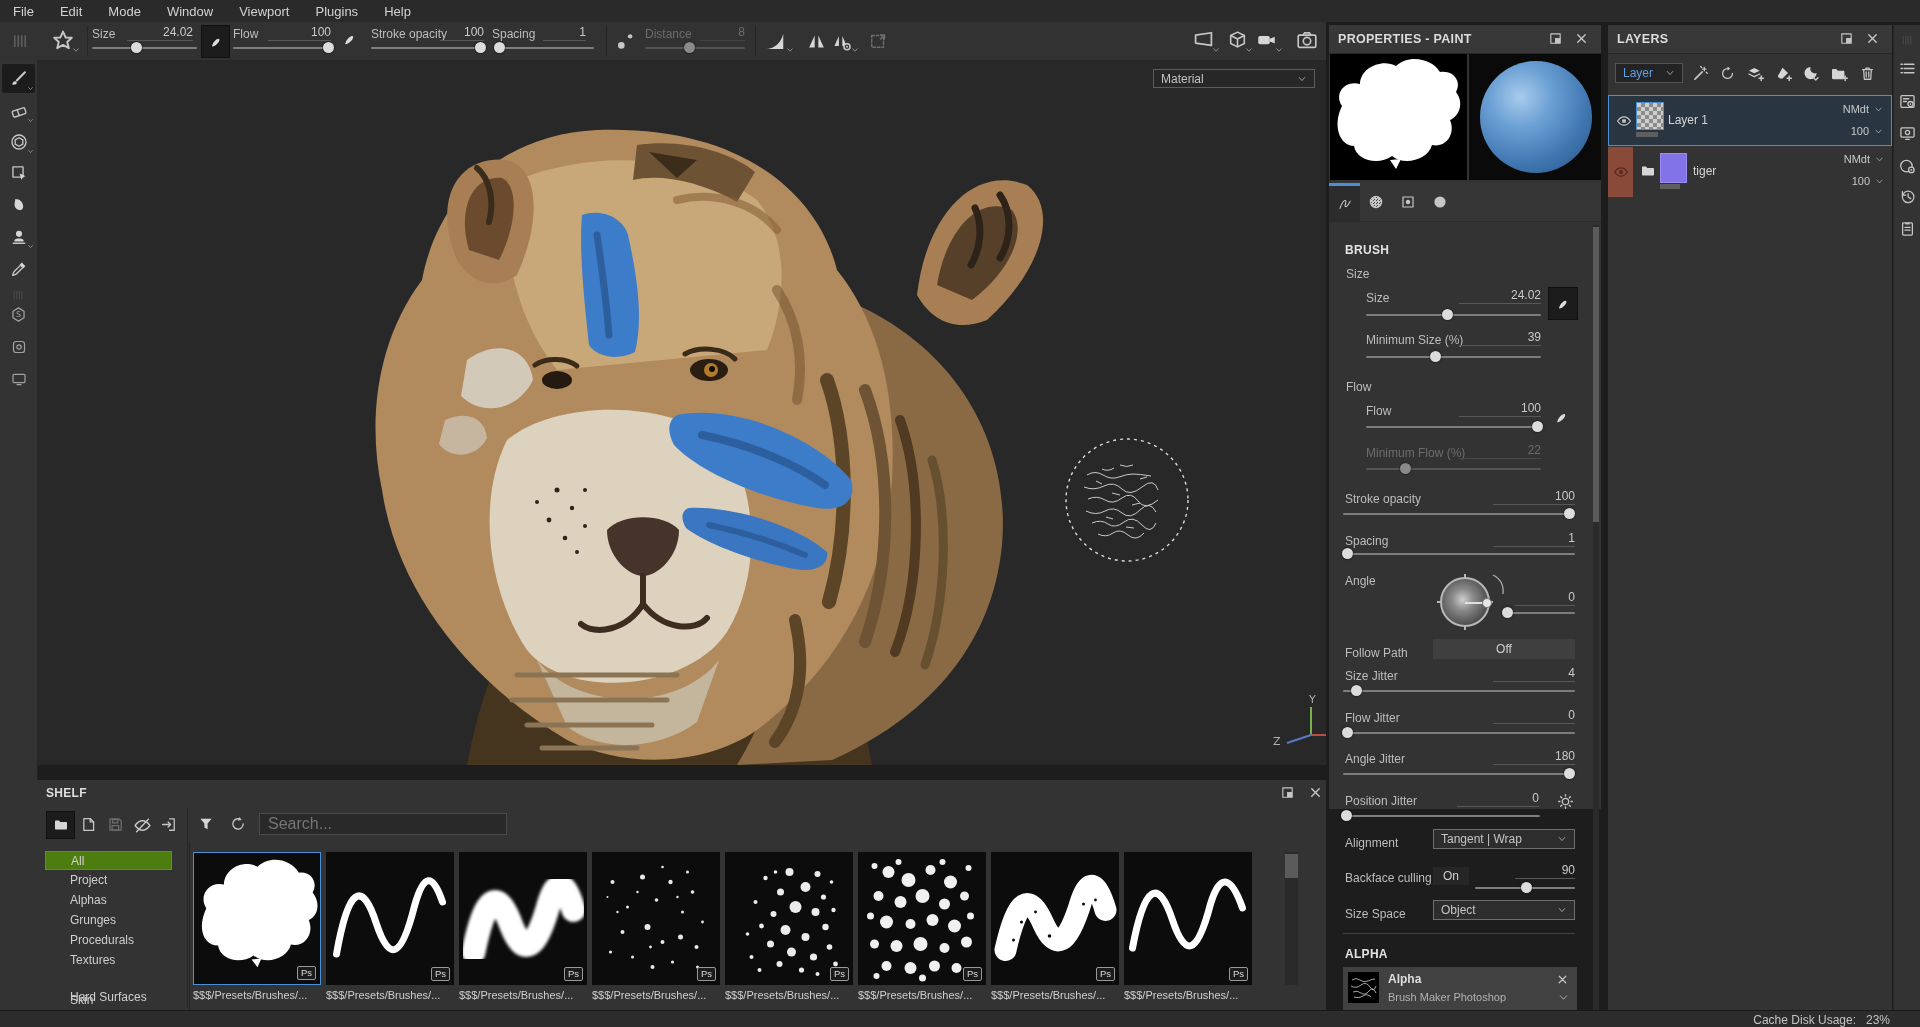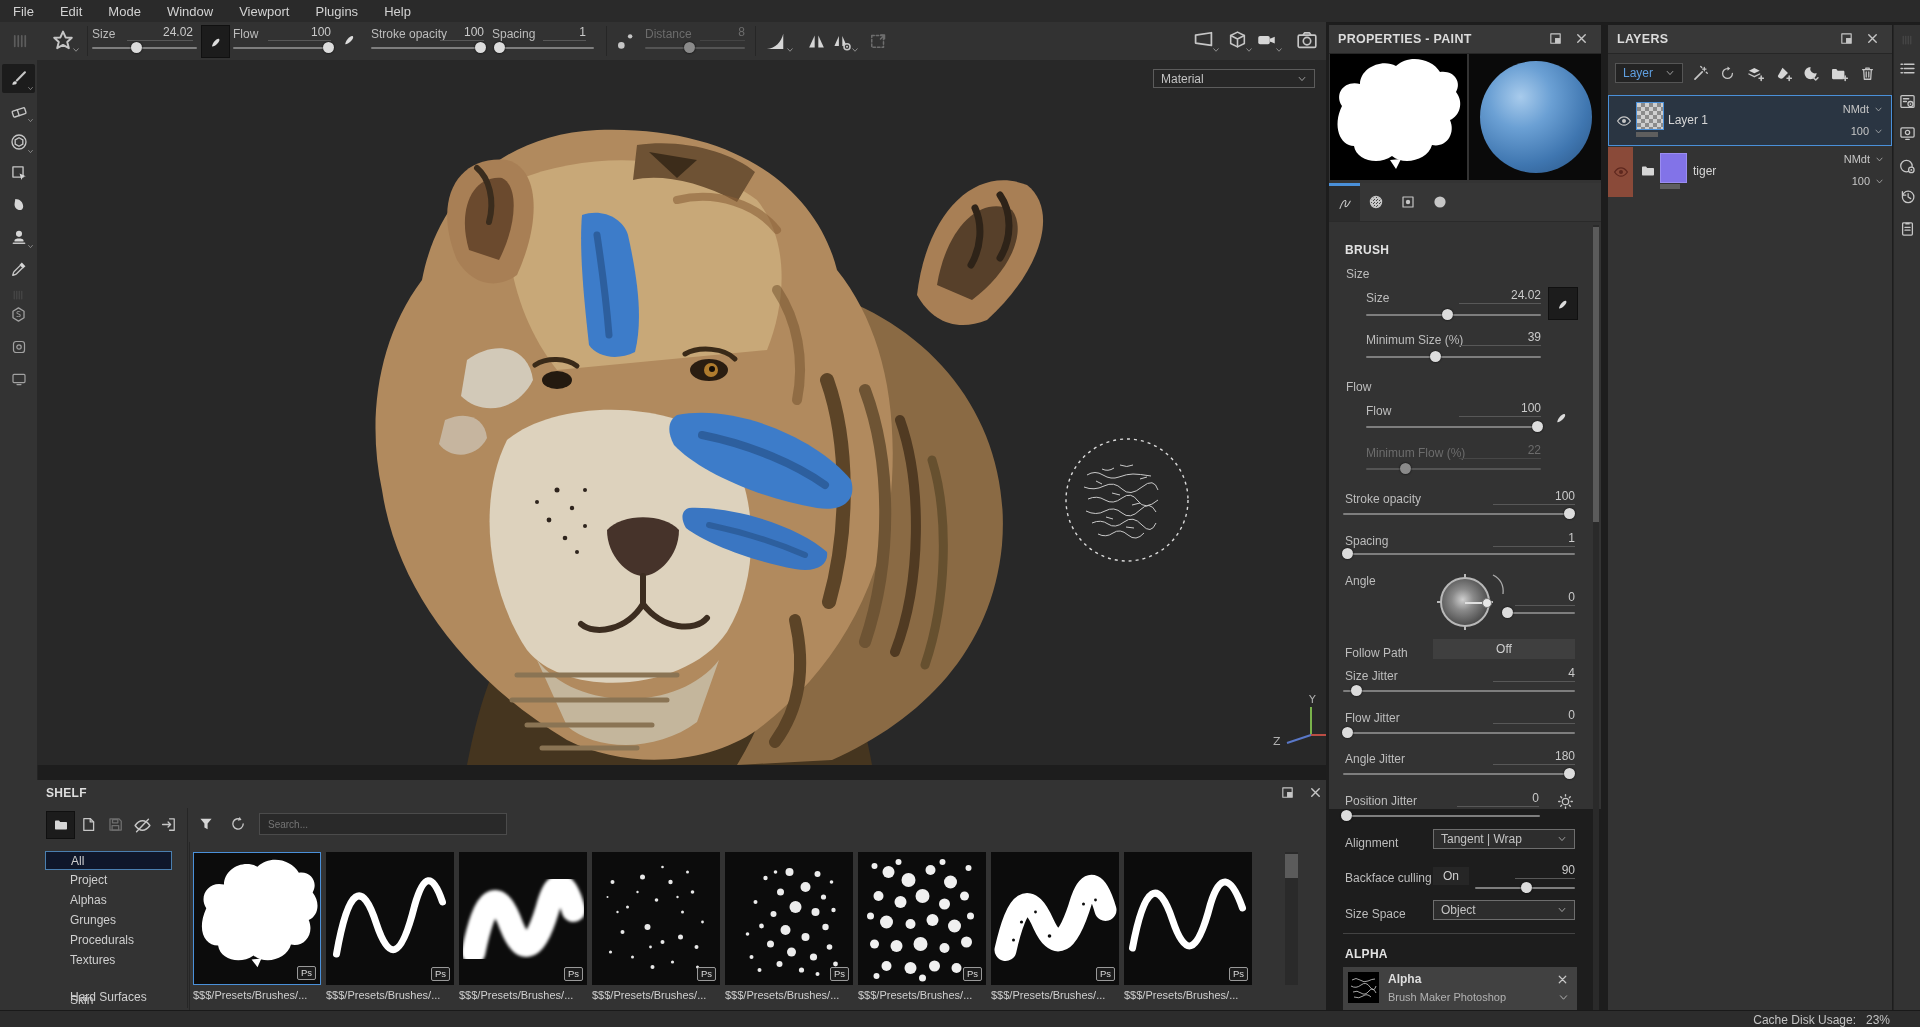--- a/index.html
+++ b/index.html
@@ -50,29 +50,29 @@
   .dial .tick{position:absolute;background:#b8b8b8;}
   .dial .ptr{position:absolute;left:50%;top:50%;width:21px;height:2px;background:#e0e0e0;}
   .dial .pdot{position:absolute;right:-4px;top:50%;margin-top:-4px;width:8px;height:8px;border-radius:50%;background:#e6e6e6;border:1px solid #777;}
   .checker{background-color:#cfcfcf;background-image:linear-gradient(45deg,#8b8b8b 25%,transparent 25%,transparent 75%,#8b8b8b 75%),linear-gradient(45deg,#8b8b8b 25%,transparent 25%,transparent 75%,#8b8b8b 75%);background-size:8px 8px;background-position:0 0,4px 4px;}
   
   .lrow{position:absolute;left:0;width:284px;box-sizing:border-box;}
   .lmeta{position:absolute;font-size:11px;color:#c6c6c6;}
   
   .shelf{position:absolute;left:37px;top:780px;width:1289px;height:230px;background:#333;overflow:hidden;}
   .scat{position:absolute;left:8px;width:127px;height:19px;line-height:19px;padding-left:25px;box-sizing:border-box;color:#cfcfcf;}
-  .scat.sel{border:1px solid #4a7faf;background:#0f172a;}
+  .scat.sel{border:1px solid #4a7faf;background:#4d7c0f;}
   .sthumb{position:absolute;top:72px;width:128px;}
   .simg{position:relative;height:133px;background:#0c0c0c;box-sizing:border-box;}
   .simg svg{display:block;width:100%;height:100%;}
   .sthumb.sel .simg{border:1px solid #4a90d9;}
   .scap{font-size:11px;color:#cfcfcf;padding-top:4px;white-space:nowrap;overflow:hidden;}
   .psbadge{position:absolute;right:4px;bottom:4px;background:#1b1b1b;border:1px solid #999;color:#dadada;
            font-size:9.5px;padding:0px 3px;border-radius:2px;line-height:12px;}
-  .searchbox{position:absolute;background:#292929;border:1px solid #4b4b4b;color:#909090;font-size:10px;
+  .searchbox{position:absolute;background:#292929;border:1px solid #4b4b4b;color:#909090;font-size:16px;
              padding:0 8px;box-sizing:border-box;font-family:inherit;outline:none;}
   
   .rstrip{position:absolute;left:1893px;top:25px;width:27px;height:985px;background:#333;border-left:1px solid #262626;}
   
   .statusbar{position:absolute;left:0;top:1010px;width:1920px;height:17px;background:#2c2c2c;border-top:1px solid #191919;text-align:center;}
   .scroll{position:absolute;background:#2a2a2a;}
   .scroll .sthm{position:absolute;left:0;width:100%;background:#5b5b5b;}
 </style>
 </head>
 <body>

